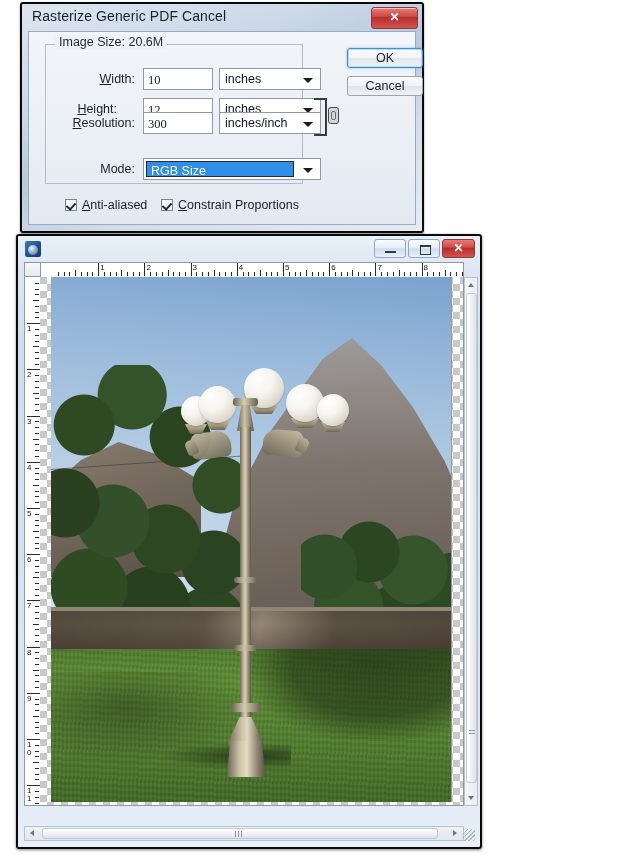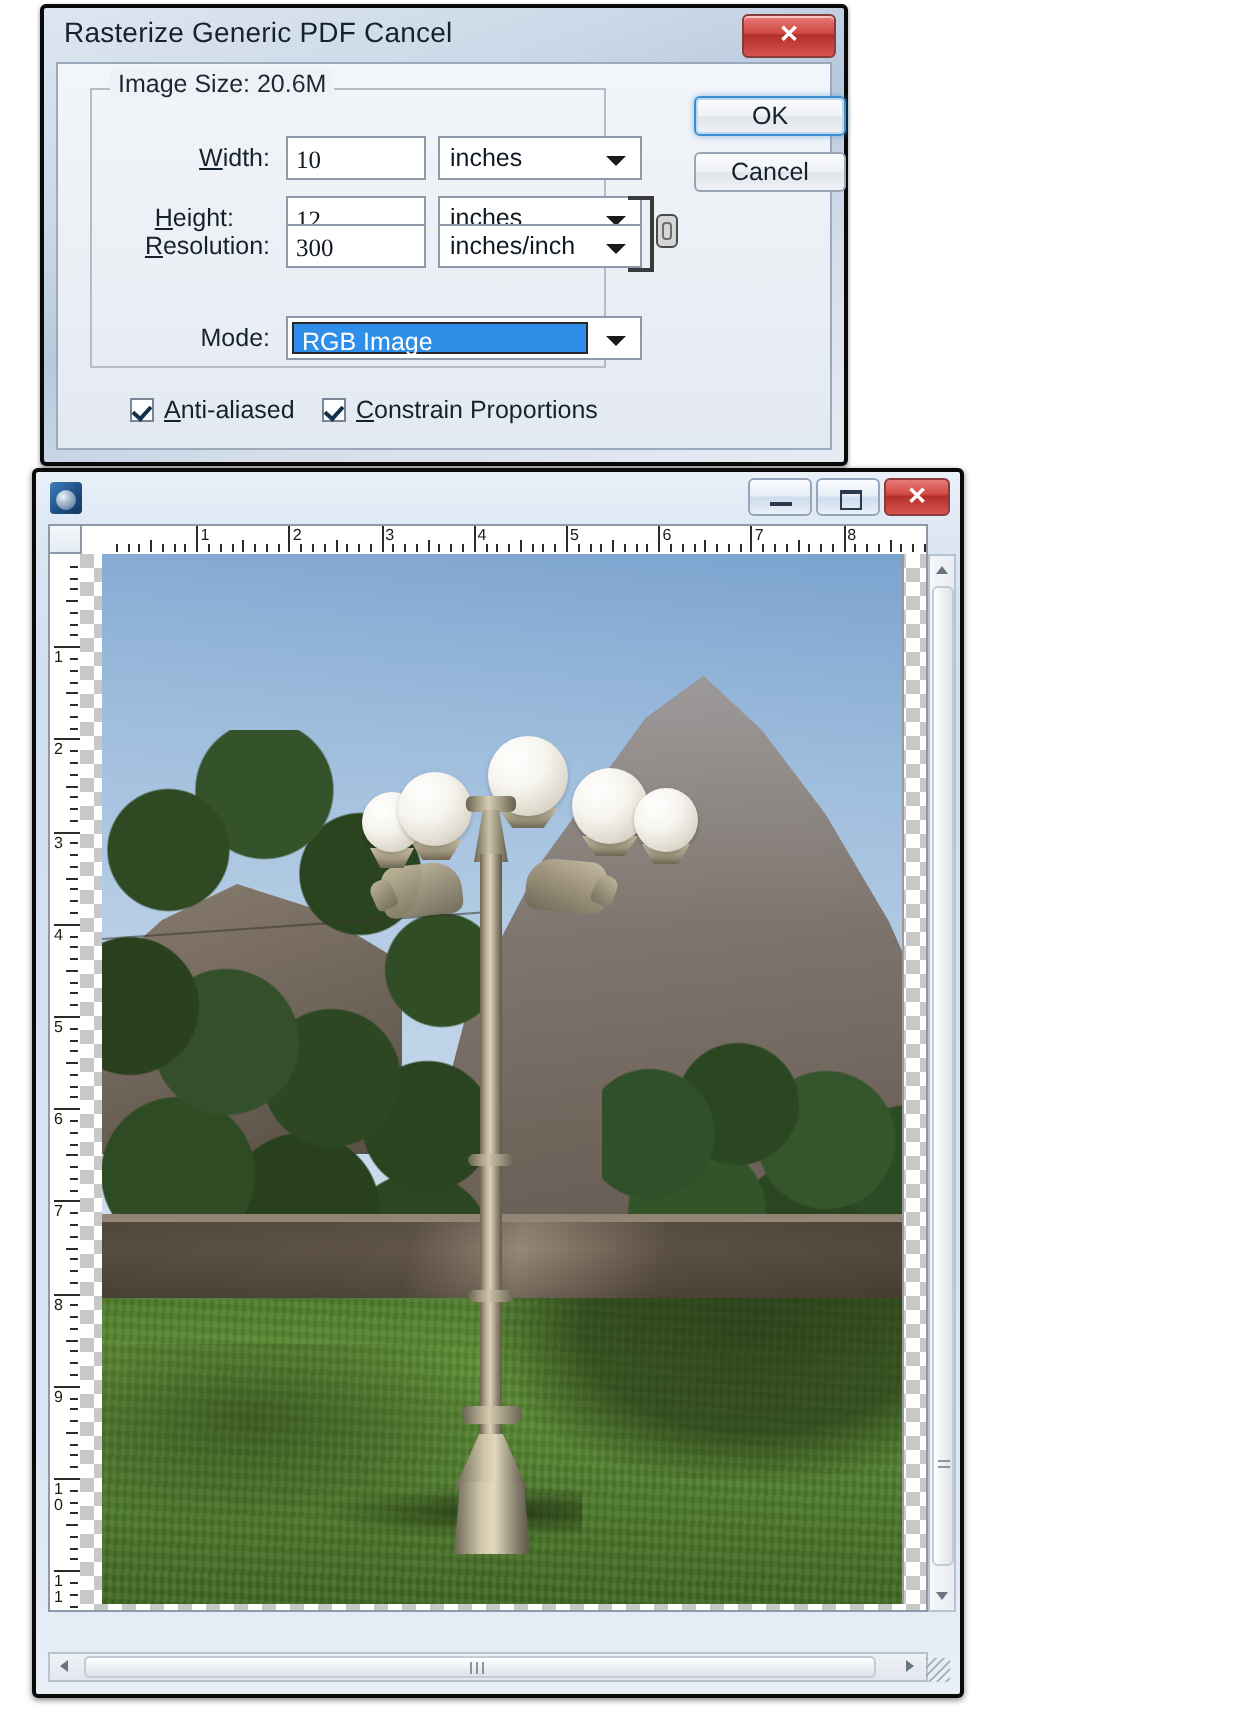--- a/index.html
+++ b/index.html
@@ -488,21 +488,21 @@
       <div class="combo" style="left:190px;top:0;width:102px;">
         <span class="combo-value">inches/inch</span>
         <span class="combo-arrow"></span>
       </div>
     </div>
 
     <div class="field-row" style="top:126px;">
       <div class="field-label" style="left:22px;width:84px;">Mode:</div>
       <div class="combo" style="left:114px;top:0;width:178px;">
         <div id="mode-combo-value-sel">
-          <span>RGB Image</span>
+          <span>RGB Size</span>
         </div>
         <span class="combo-arrow"></span>
       </div>
     </div>
 
     <div id="chain-bracket"></div>
     <div id="chain-link-icon"></div>
 
     <div class="checkbox-row" style="left:36px;top:166px;">
       <span class="cb-box"></span>

